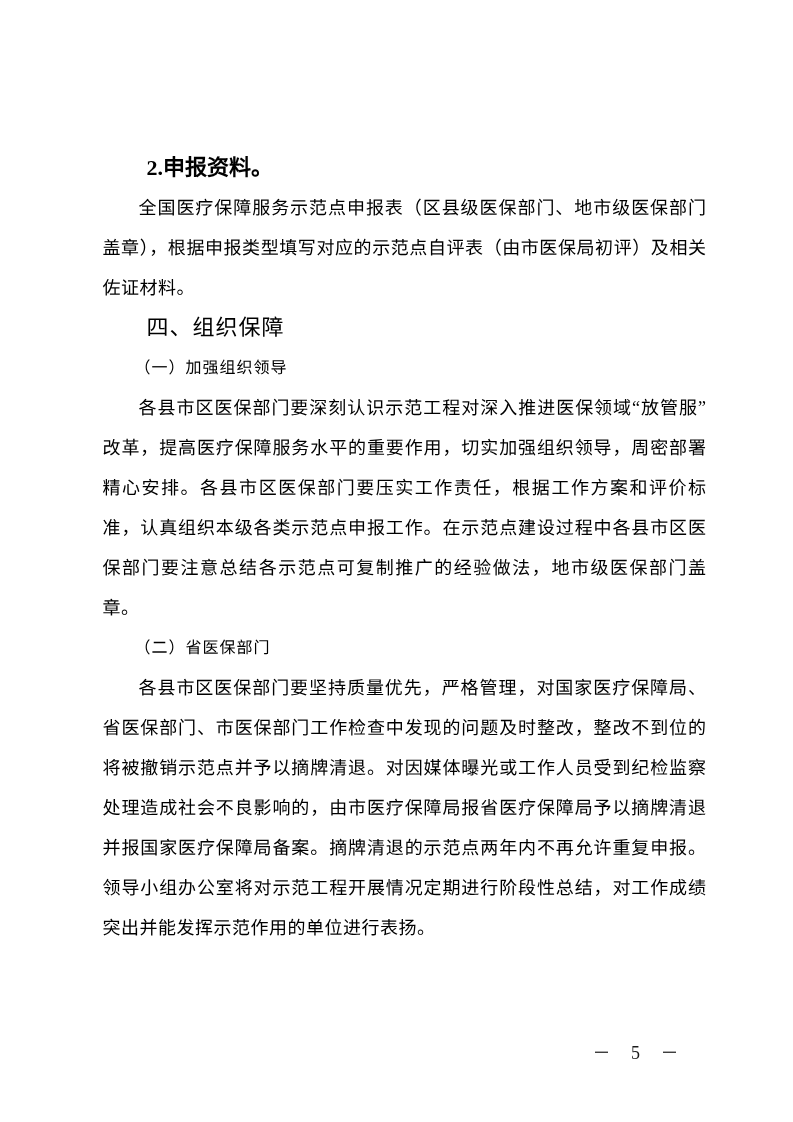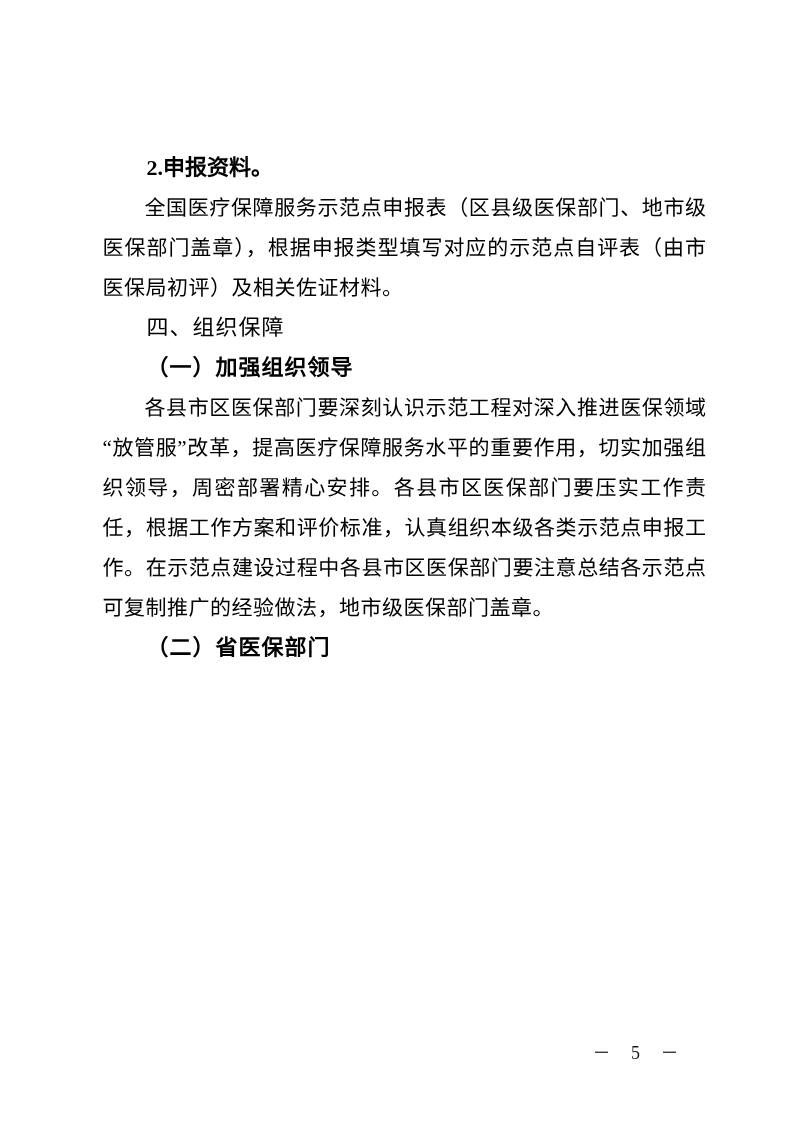--- a/index.html
+++ b/index.html
@@ -21,21 +21,21 @@
     left: 96px;
     top: 148px;
     width: 604px;
   }
   .content > * {
     margin: 0;
     padding: 0;
   }
   .para {
     font-family: "Liberation Serif", "DejaVu Serif", serif;
-    font-size: 21px;
+    font-size: 18px;
     line-height: 40px;
     text-align: justify;
     text-justify: inter-ideograph;
     text-indent: 2em;
     letter-spacing: 0.5px;
   }
   .h-num {
     font-family: "Liberation Serif", "DejaVu Serif", serif;
     font-weight: bold;
     font-size: 22px;
@@ -45,22 +45,22 @@
   .h-major {
     font-family: "Liberation Sans", "DejaVu Sans", sans-serif;
     font-weight: normal;
     font-size: 22px;
     line-height: 40px;
     text-indent: 2em;
     letter-spacing: 1px;
   }
   .h-sub {
     font-family: "Liberation Serif", "DejaVu Serif", serif;
-    font-weight: bold;
-    font-size: 22px;
+    font-weight: normal;
+    font-size: 16px;
     line-height: 40px;
     text-indent: 2em;
     letter-spacing: 1px;
   }
   .page-number {
     position: absolute;
     right: 100px;
     bottom: 58px;
     font-family: "Liberation Serif", "DejaVu Serif", serif;
     font-size: 18px;
@@ -73,16 +73,17 @@
 <body>
 
 <div class="page">
   <div class="content">
     <p class="h-num">2.申报资料。</p>
     <p class="para">全国医疗保障服务示范点申报表（区县级医保部门、地市级医保部门盖章），根据申报类型填写对应的示范点自评表（由市医保局初评）及相关佐证材料。</p>
     <p class="h-major">四、组织保障</p>
     <p class="h-sub">（一）加强组织领导</p>
     <p class="para">各县市区医保部门要深刻认识示范工程对深入推进医保领域“放管服”改革，提高医疗保障服务水平的重要作用，切实加强组织领导，周密部署精心安排。各县市区医保部门要压实工作责任，根据工作方案和评价标准，认真组织本级各类示范点申报工作。在示范点建设过程中各县市区医保部门要注意总结各示范点可复制推广的经验做法，地市级医保部门盖章。</p>
     <p class="h-sub">（二）省医保部门</p>
+    <p class="para">各县市区医保部门要坚持质量优先，严格管理，对国家医疗保障局、省医保部门、市医保部门工作检查中发现的问题及时整改，整改不到位的将被撤销示范点并予以摘牌清退。对因媒体曝光或工作人员受到纪检监察处理造成社会不良影响的，由市医疗保障局报省医疗保障局予以摘牌清退并报国家医疗保障局备案。摘牌清退的示范点两年内不再允许重复申报。领导小组办公室将对示范工程开展情况定期进行阶段性总结，对工作成绩突出并能发挥示范作用的单位进行表扬。</p>
   </div>
 
   <div class="page-number">－ 5 －</div>
 </div>
 
 </body></html>

